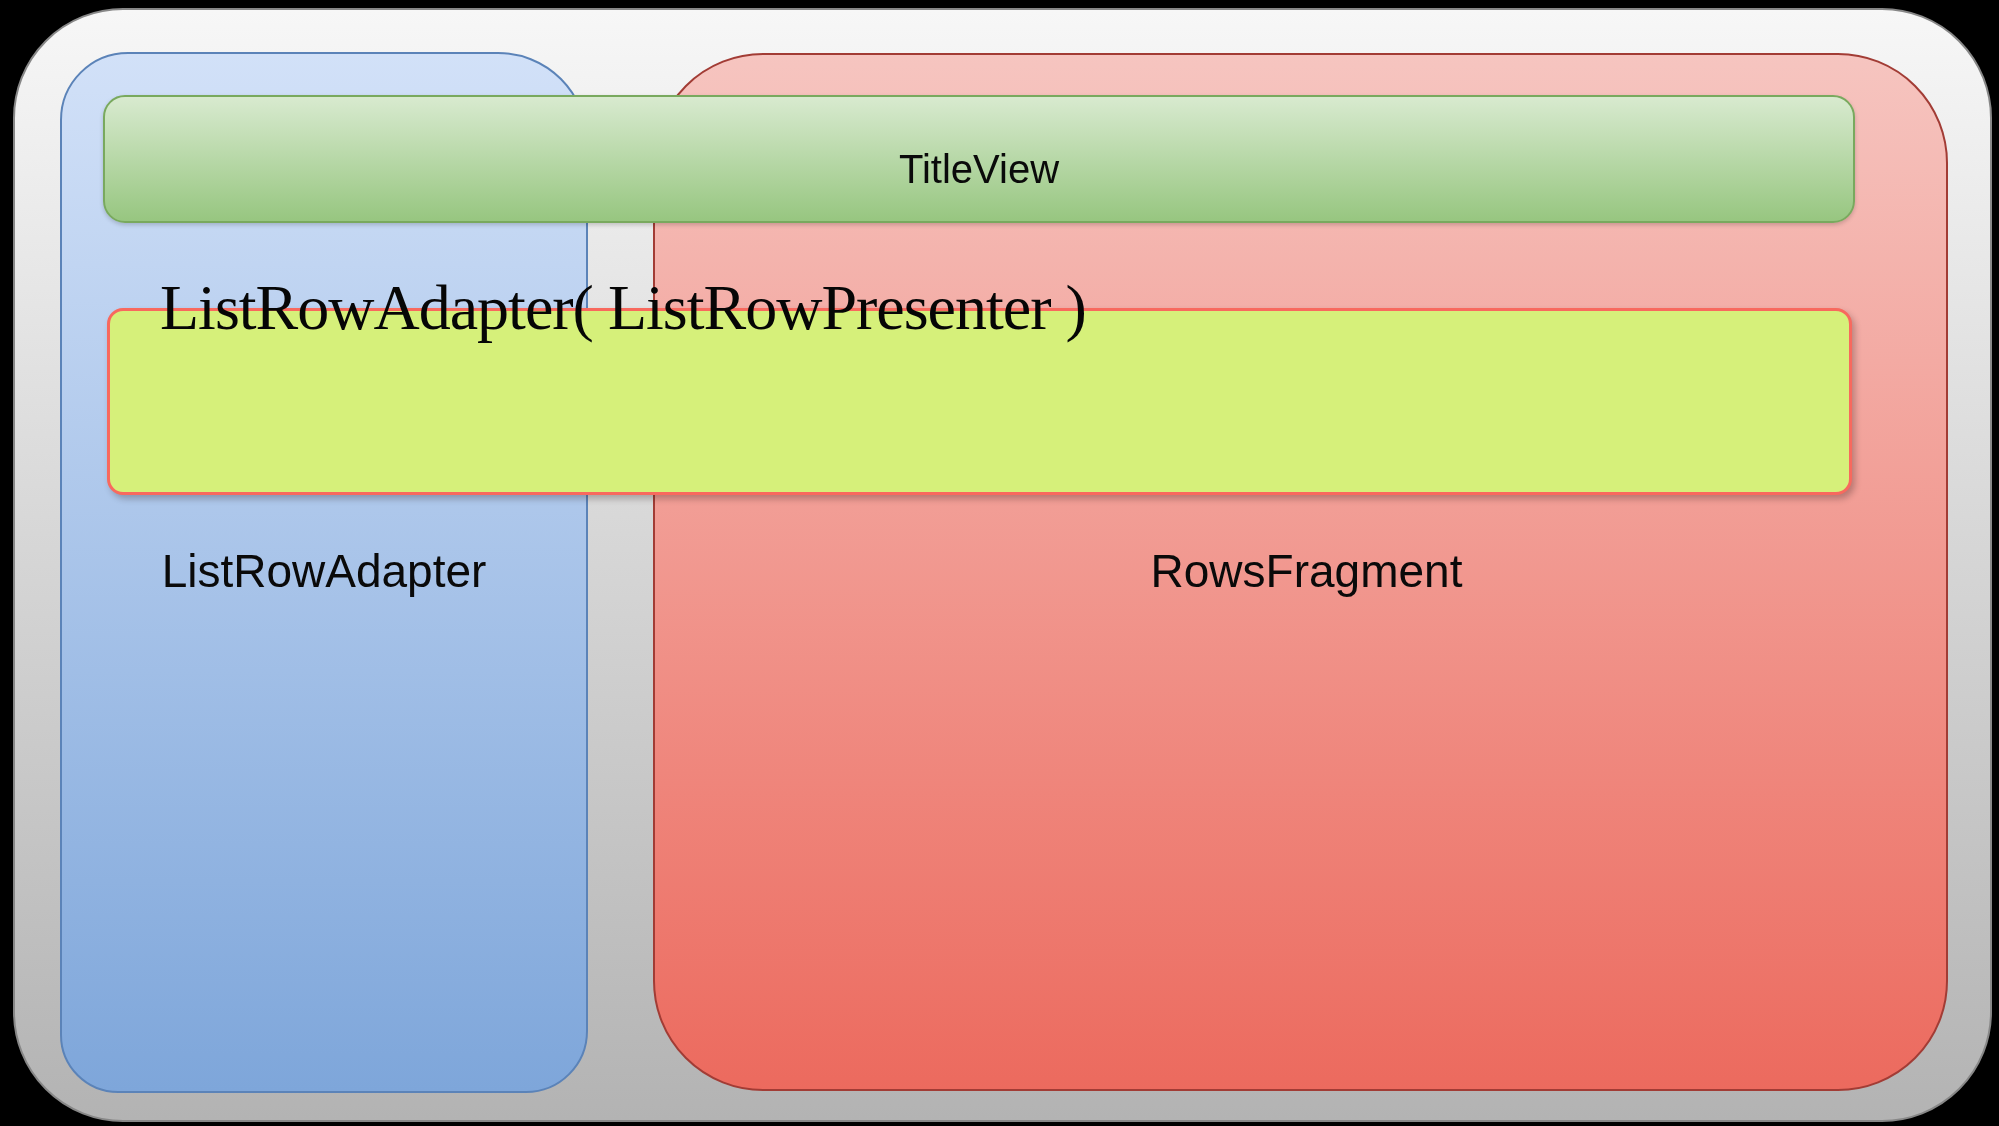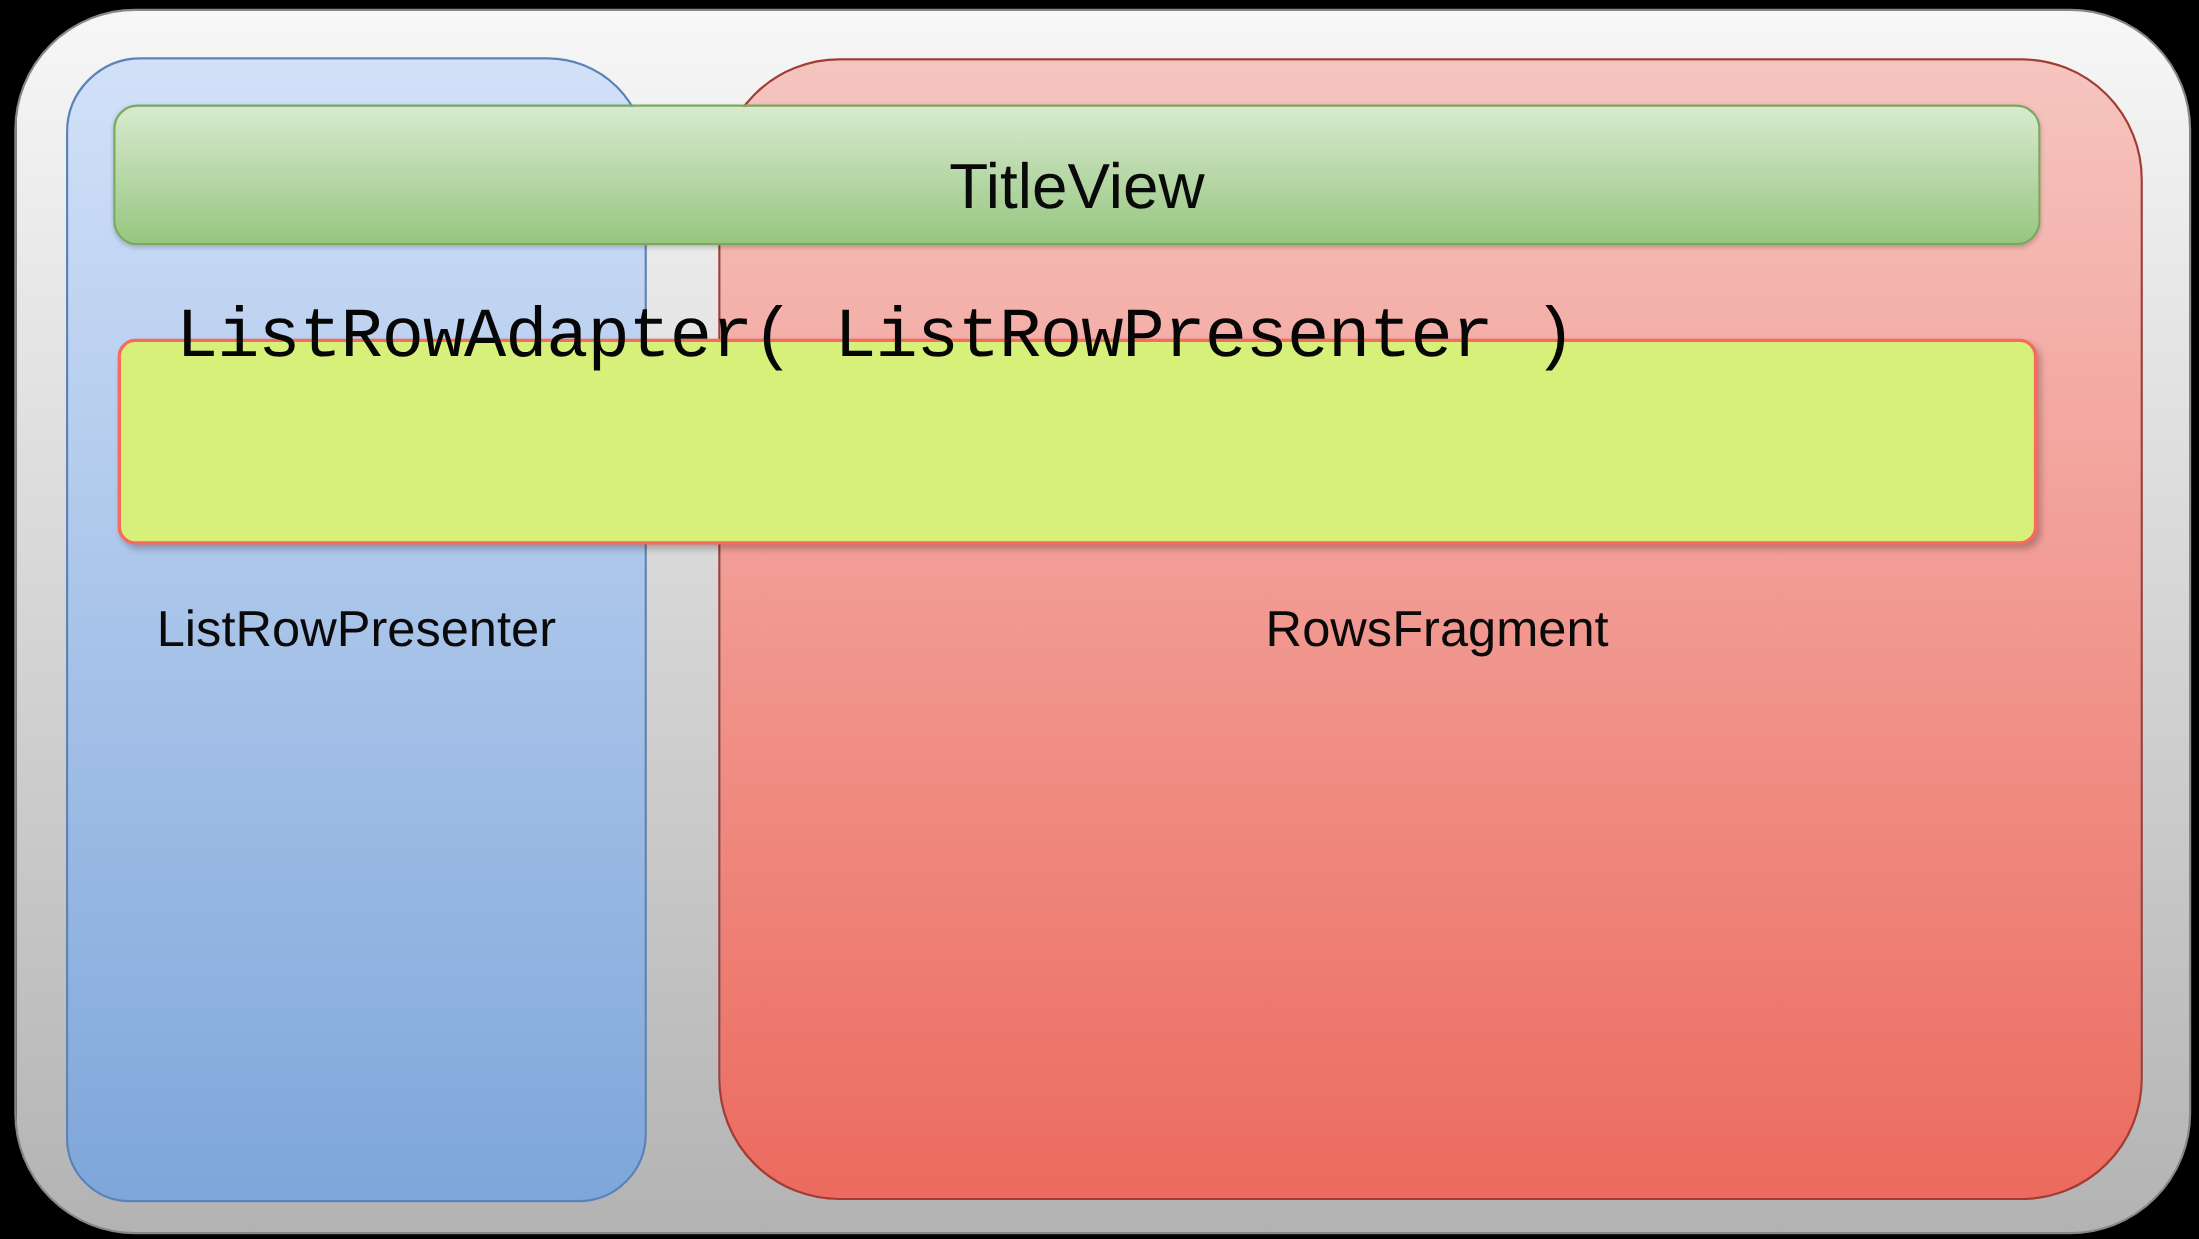--- a/index.html
+++ b/index.html
@@ -30,32 +30,32 @@
   .title-bar{
     left:88px;top:85px;width:1752px;height:128px;z-index:3;
     border-radius:22px;
     background:linear-gradient(to bottom, var(--green-top,#d8eacf) 0%, var(--green-bottom,#97c680) 100%);
     border:2px solid var(--green-border,#79a95e);
     box-shadow:0 2px 4px rgba(0,0,0,0.18);
     display:flex;align-items:center;justify-content:center;
     padding-top:20px;
   }
   .title-bar .lbl{
-    font-size:58px;color:#0a0a0a;letter-spacing:0px;
+    font-size:40px;color:#0a0a0a;letter-spacing:0px;
   }
   .adapter-box{
     left:92px;top:298px;width:1745px;height:187px;z-index:4;
     border-radius:16px;
     background:var(--yellow-fill,#d6f07a);
     border:3px solid var(--yellow-border,#f8695e);
     box-shadow:3px 4px 6px rgba(40,20,20,0.28);
   }
   .big-text{
     position:absolute;z-index:5;color:#060606;line-height:1;white-space:nowrap;
-    font-family:Liberation Mono, monospace;
+    font-family:Liberation Serif, serif;
     font-size:64px;letter-spacing:-1px;
   }
   .presenter-label{left:145px;top:266px;}
   .header-cell{left:188px;top:374px;}
   .card-cell{left:790px;top:374px;}
   .frag-label{
     position:absolute;z-index:5;top:538px;text-align:center;color:#0a0a0a;
     font-size:46px;line-height:1;
   }
   .frag-label.headers{left:45px;width:528px;}
@@ -74,18 +74,18 @@
     <div class="box title-bar">
       <span class="lbl">TitleView</span>
     </div>
 
     <div class="box adapter-box"></div>
 
     <div class="big-text presenter-label">ListRowAdapter( ListRowPresenter )</div>
 
 
 
-    <div class="frag-label headers">ListRowPresenter</div>
+    <div class="frag-label headers">ListRowAdapter</div>
 
     <div class="frag-label rows">RowsFragment</div>
 
   </div>
 </div>
 
 </body></html>

